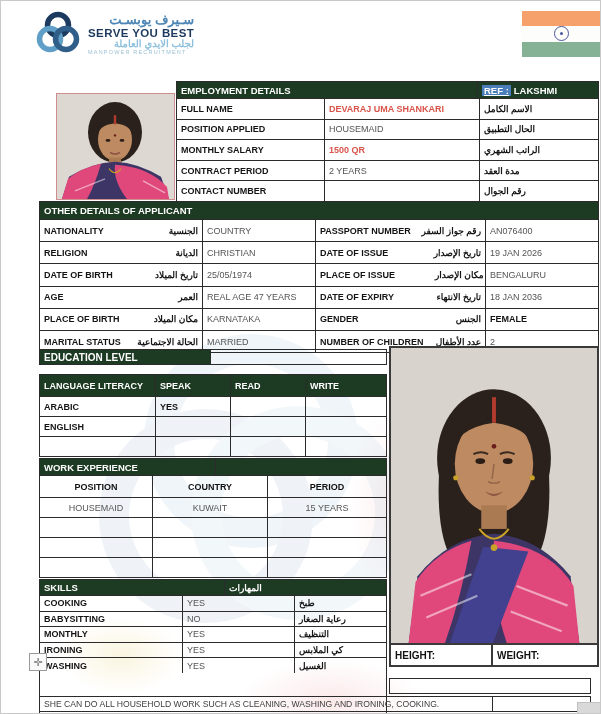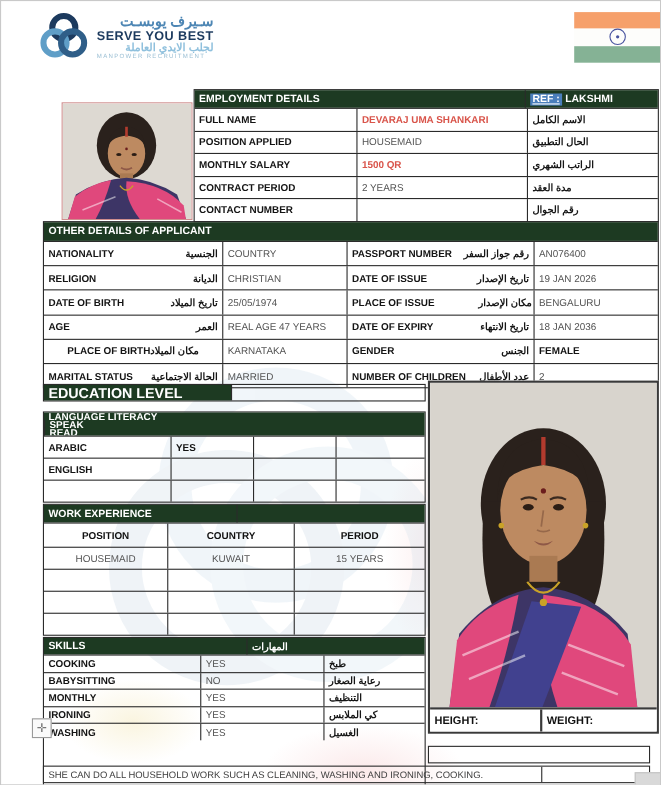--- a/index.html
+++ b/index.html
@@ -187,21 +187,21 @@
           <span class="ar" dir="rtl">العمر</span>
         </div>
       <div class="td val" style="width:113px;">REAL AGE 47 YEARS</div>
       <div class="td between" style="width:170px;">
           <span class="lbl">DATE OF EXPIRY</span>
           <span class="ar" dir="rtl">تاريخ الانتهاء</span>
         </div>
       <div class="td val" style="flex:1;">18 JAN 2036</div>
     </div>
     <div class="tr" style="height:21.2px;">
-      <div class="td between" style="width:162px;justify-content:center;">
+      <div class="td between" style="width:162px;">
           <span class="lbl">PLACE OF BIRTH</span>
           <span class="ar" dir="rtl">مكان الميلاد</span>
         </div>
       <div class="td val" style="width:113px;">KARNATAKA</div>
       <div class="td between" style="width:170px;">
           <span class="lbl">GENDER</span>
           <span class="ar" dir="rtl">الجنس</span>
         </div>
       <div class="td lbl" style="flex:1;">FEMALE</div>
     </div>
@@ -213,26 +213,26 @@
       <div class="td val" style="width:113px;">MARRIED</div>
       <div class="td between" style="width:170px;">
           <span class="lbl">NUMBER OF CHILDREN</span>
           <span class="ar" dir="rtl">عدد الأطفال</span>
         </div>
       <div class="td val" style="flex:1;">2</div>
     </div>
   </div>
 
   <div class="tbl" style="left:38px;top:348px;width:348px;height:16px;flex-direction:row;">
-    <div class="td ghead" style="width:170px;font-size:13px;height:100%;">EDUCATION LEVEL</div>
+    <div class="td ghead" style="width:170px;font-size:10px;height:100%;">EDUCATION LEVEL</div>
     <div class="td" style="flex:1;height:100%;"></div>
   </div>
 
   <div class="tbl" style="left:38px;top:373px;width:348px;">
-    <div class="tr ghead" style="height:21px;flex-direction:column;">
+    <div class="tr ghead" style="height:21px;">
       <div class="td" style="width:115px;">LANGUAGE LITERACY</div>
       <div class="td" style="width:75px;">SPEAK</div>
       <div class="td" style="width:75px;">READ</div>
       <div class="td" style="flex:1;border-radius:10px;">WRITE</div>
     </div>
     <div class="tr" style="height:19px;">
       <div class="td lbl" style="width:115px;">ARABIC</div>
       <div class="td lbl" style="width:75px;">YES</div>
       <div class="td" style="width:75px;"></div>
       <div class="td" style="flex:1;"></div>

